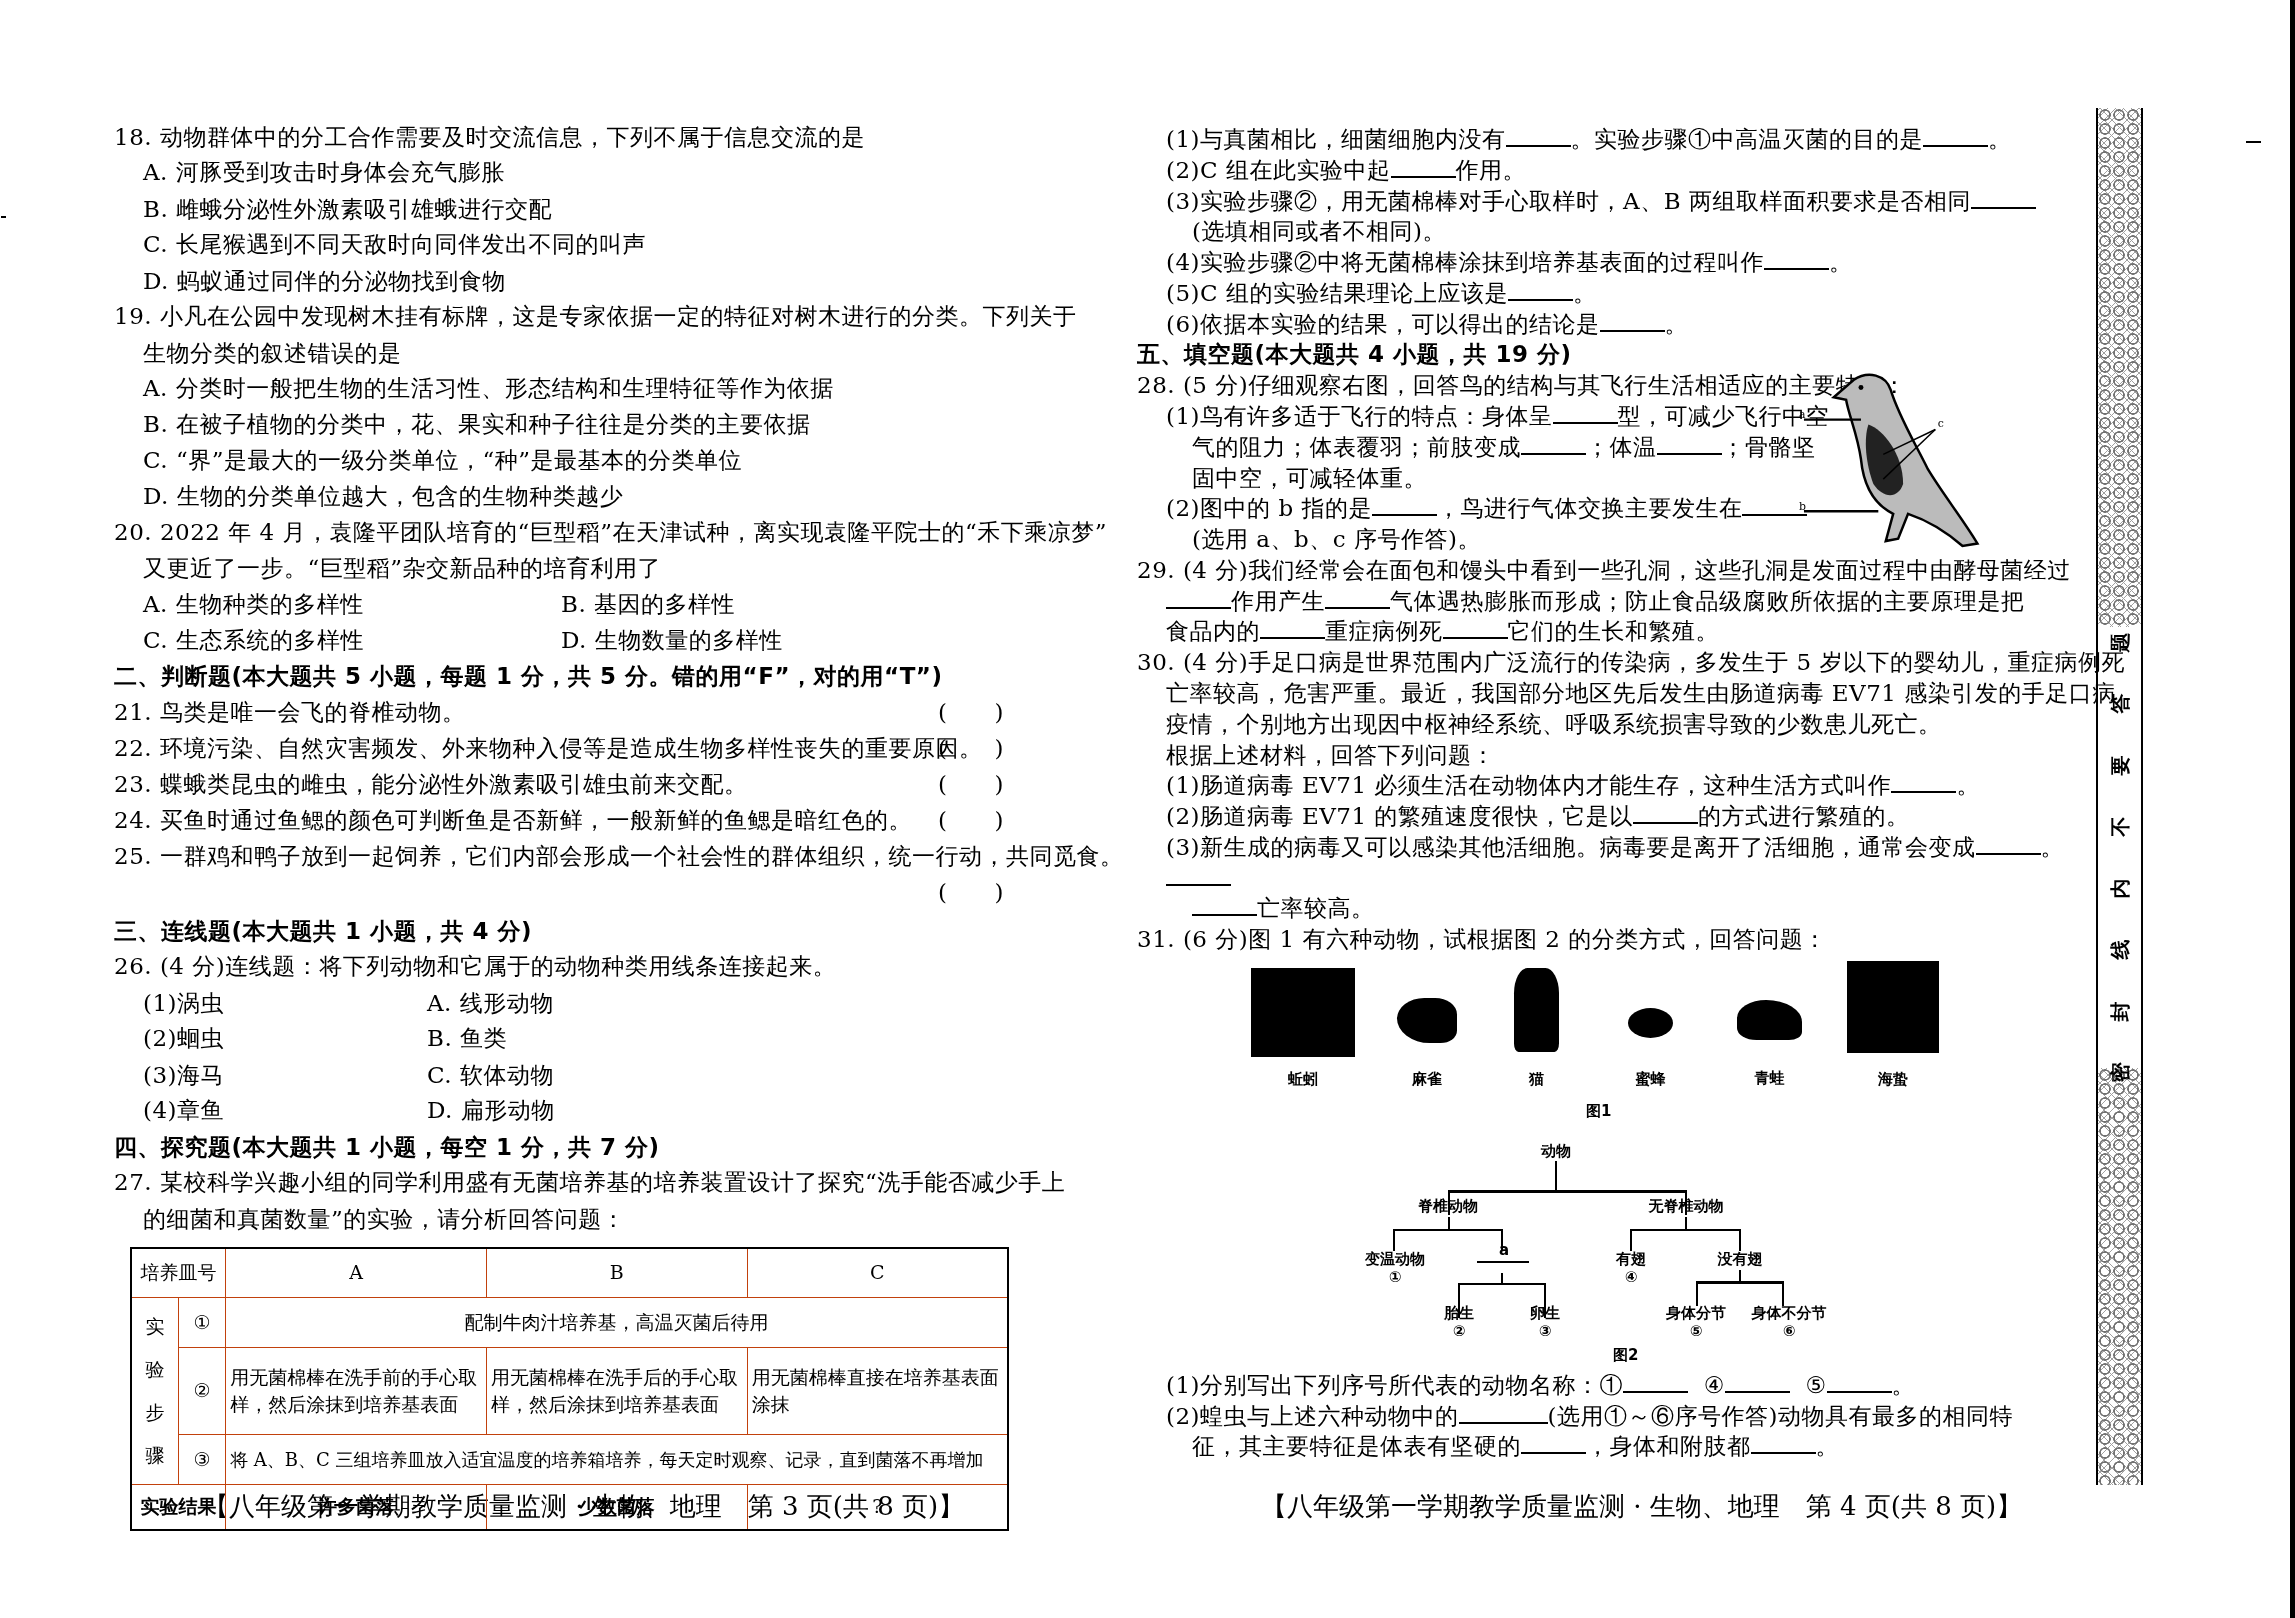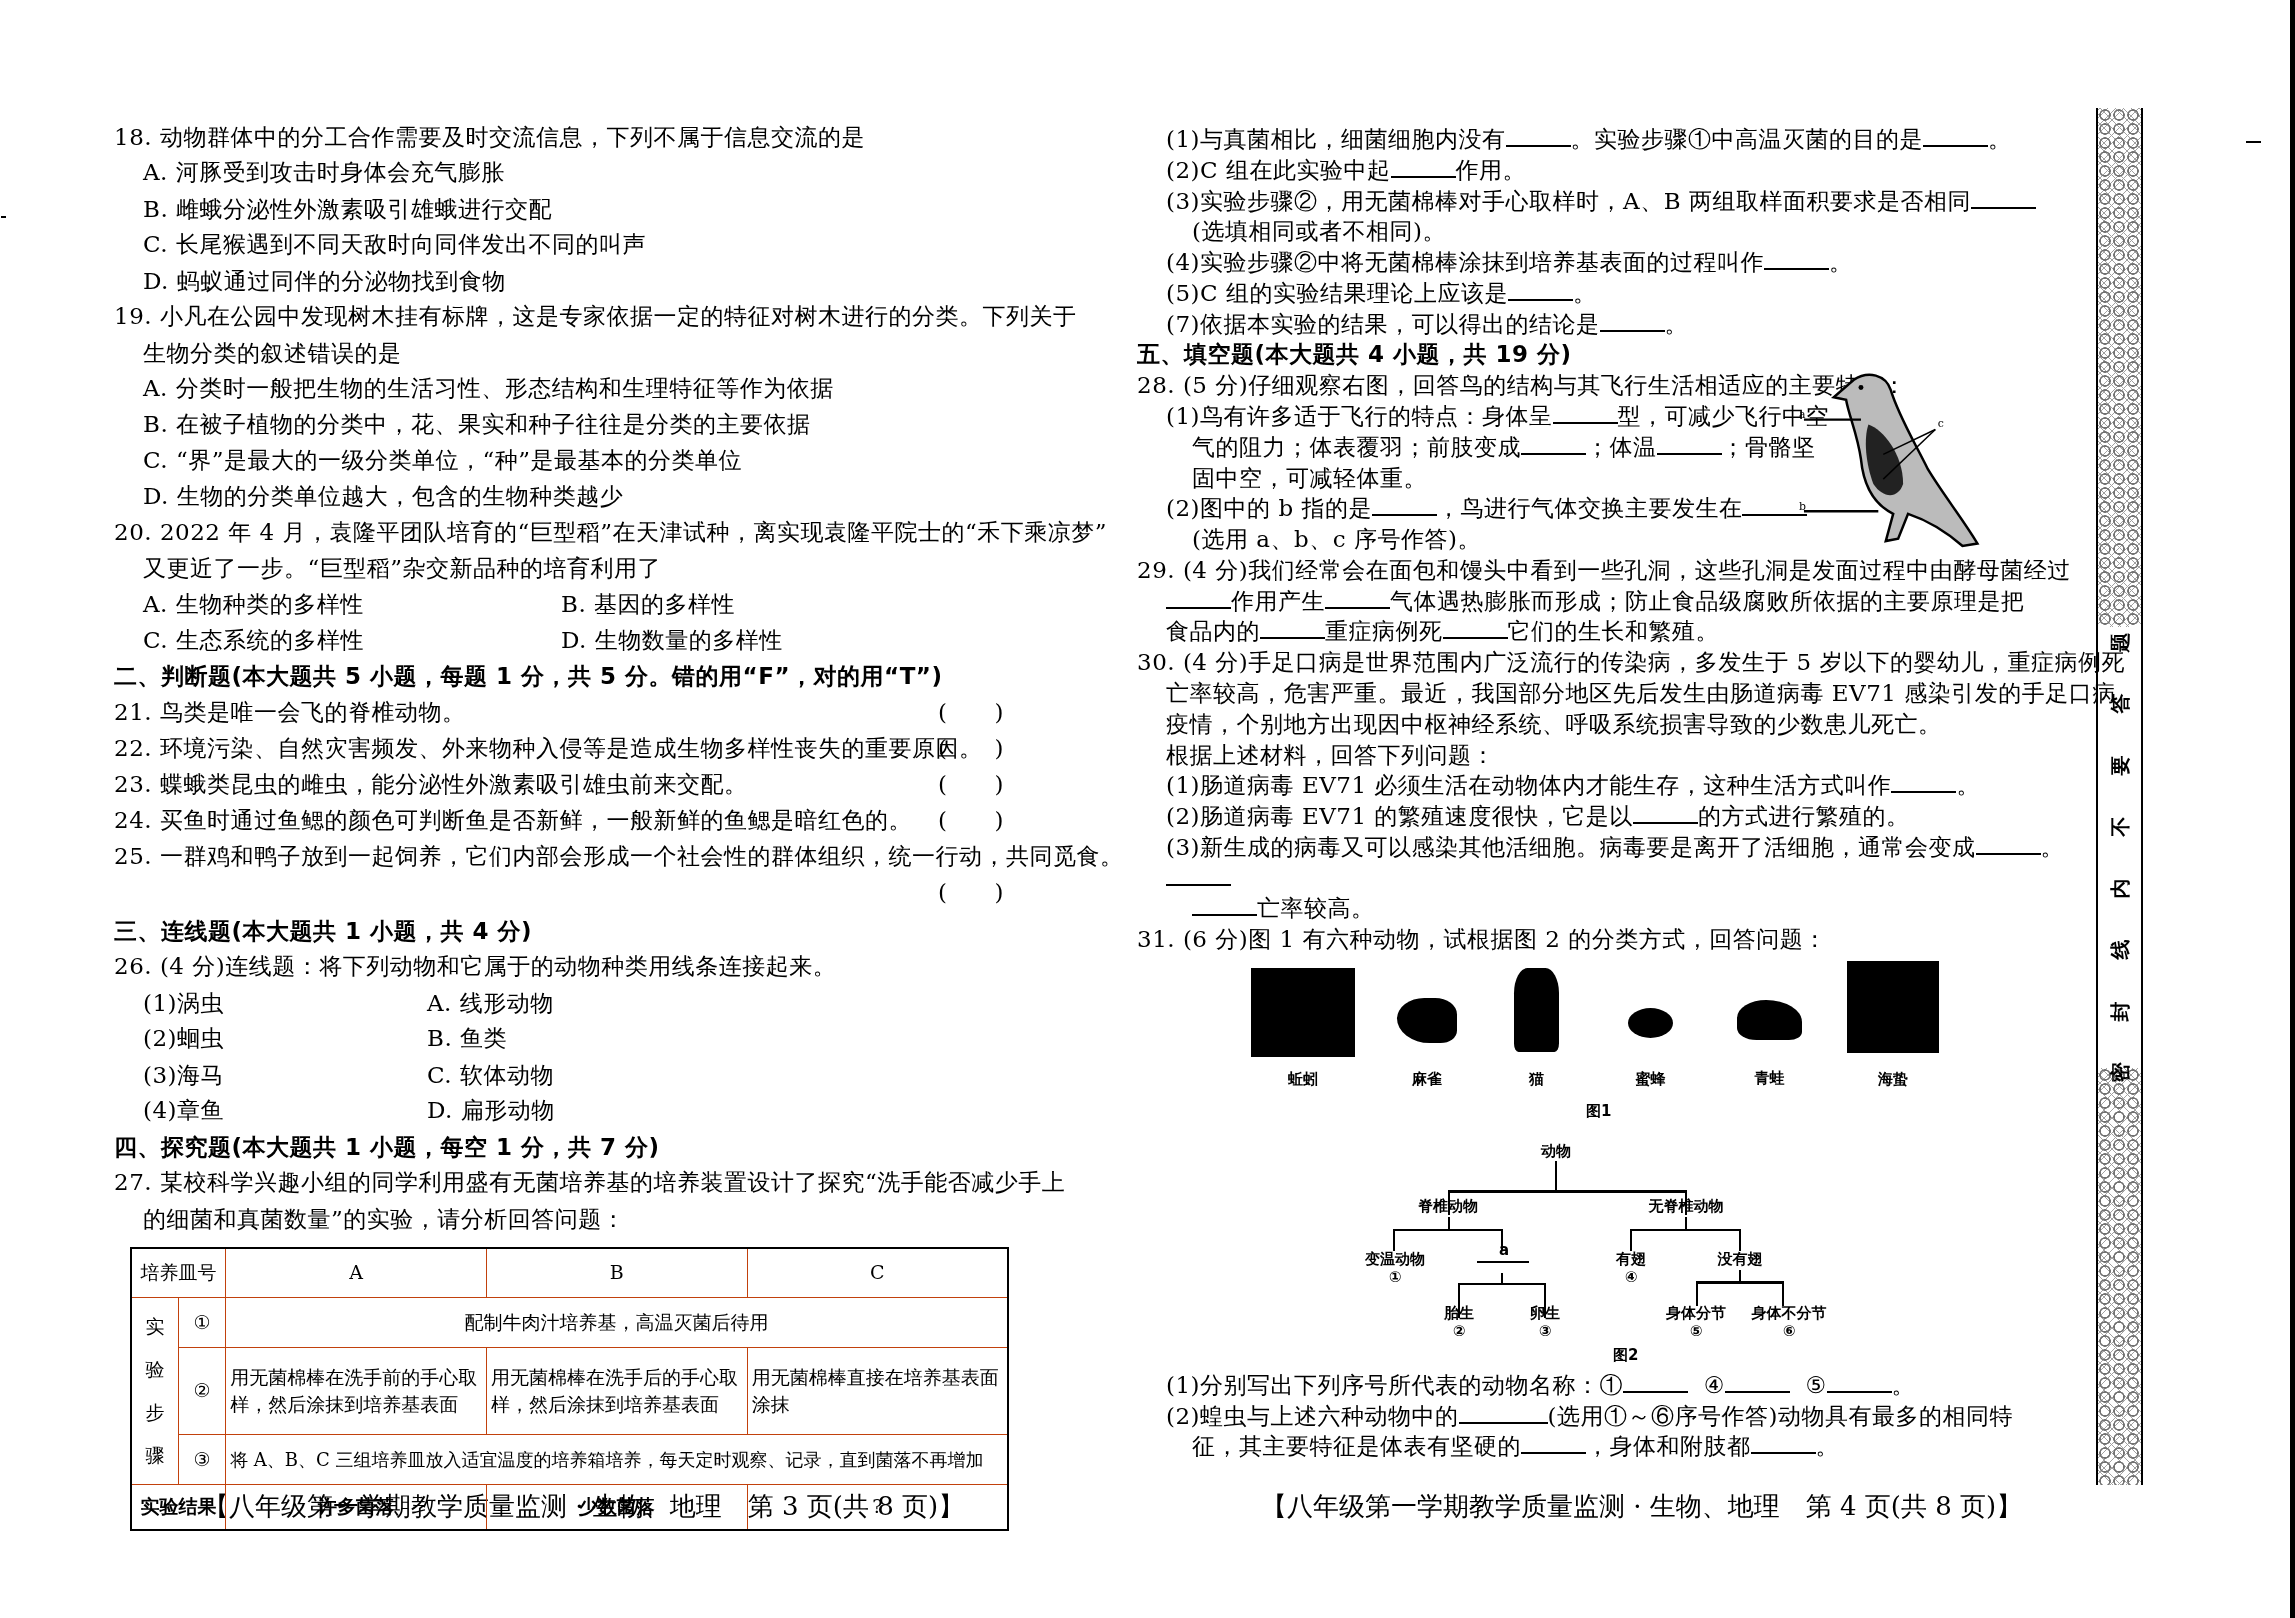--- a/index.html
+++ b/index.html
@@ -150,21 +150,21 @@
     <span>(3)实验步骤②，用无菌棉棒对手心取样时，A、B 两组取样面积要求是否相同</span><span class="blank"></span>
   </div>
   <div class="line ind2" style="top:216px;left:0">(选填相同或者不相同)。</div>
   <div class="line ind" style="top:247px;left:0">
     <span>(4)实验步骤②中将无菌棉棒涂抹到培养基表面的过程叫作</span><span class="blank"></span><span>。</span>
   </div>
   <div class="line ind" style="top:278px;left:0">
     <span>(5)C 组的实验结果理论上应该是</span><span class="blank"></span><span>。</span>
   </div>
   <div class="line ind" style="top:309px;left:0">
-    <span>(7)依据本实验的结果，可以得出的结论是</span><span class="blank"></span><span>。</span>
+    <span>(6)依据本实验的结果，可以得出的结论是</span><span class="blank"></span><span>。</span>
   </div>
 
   <div class="line bold" style="top:339px;left:0">五、填空题(本大题共 4 小题，共 19 分)</div>
 
   <div class="line" style="top:370px;left:0">28. (5 分)仔细观察右图，回答鸟的结构与其飞行生活相适应的主要特点：</div>
   <div class="line ind" style="top:401px;left:0">
     <span>(1)鸟有许多适于飞行的特点：身体呈</span><span class="blank"></span><span>型，可减少飞行中空</span>
   </div>
   <div class="line ind2" style="top:432px;left:0">
     <span>气的阻力；体表覆羽；前肢变成</span><span class="blank"></span><span>；体温</span><span class="blank"></span><span>；骨骼坚</span>

